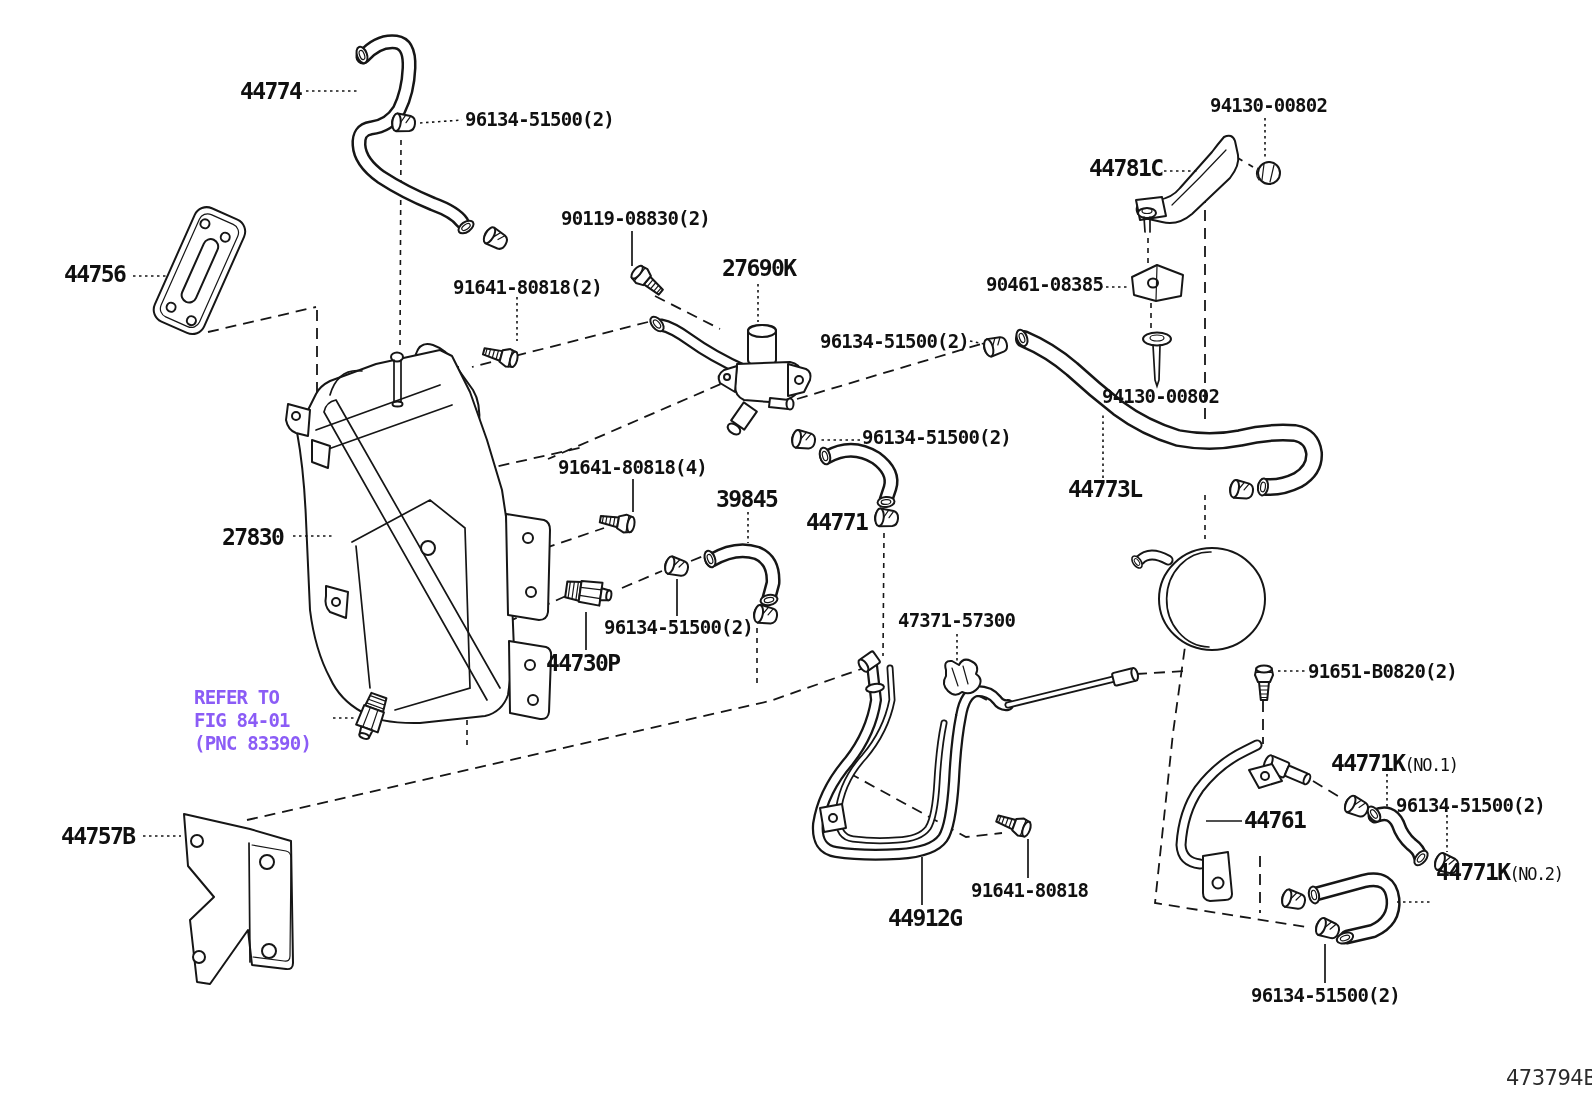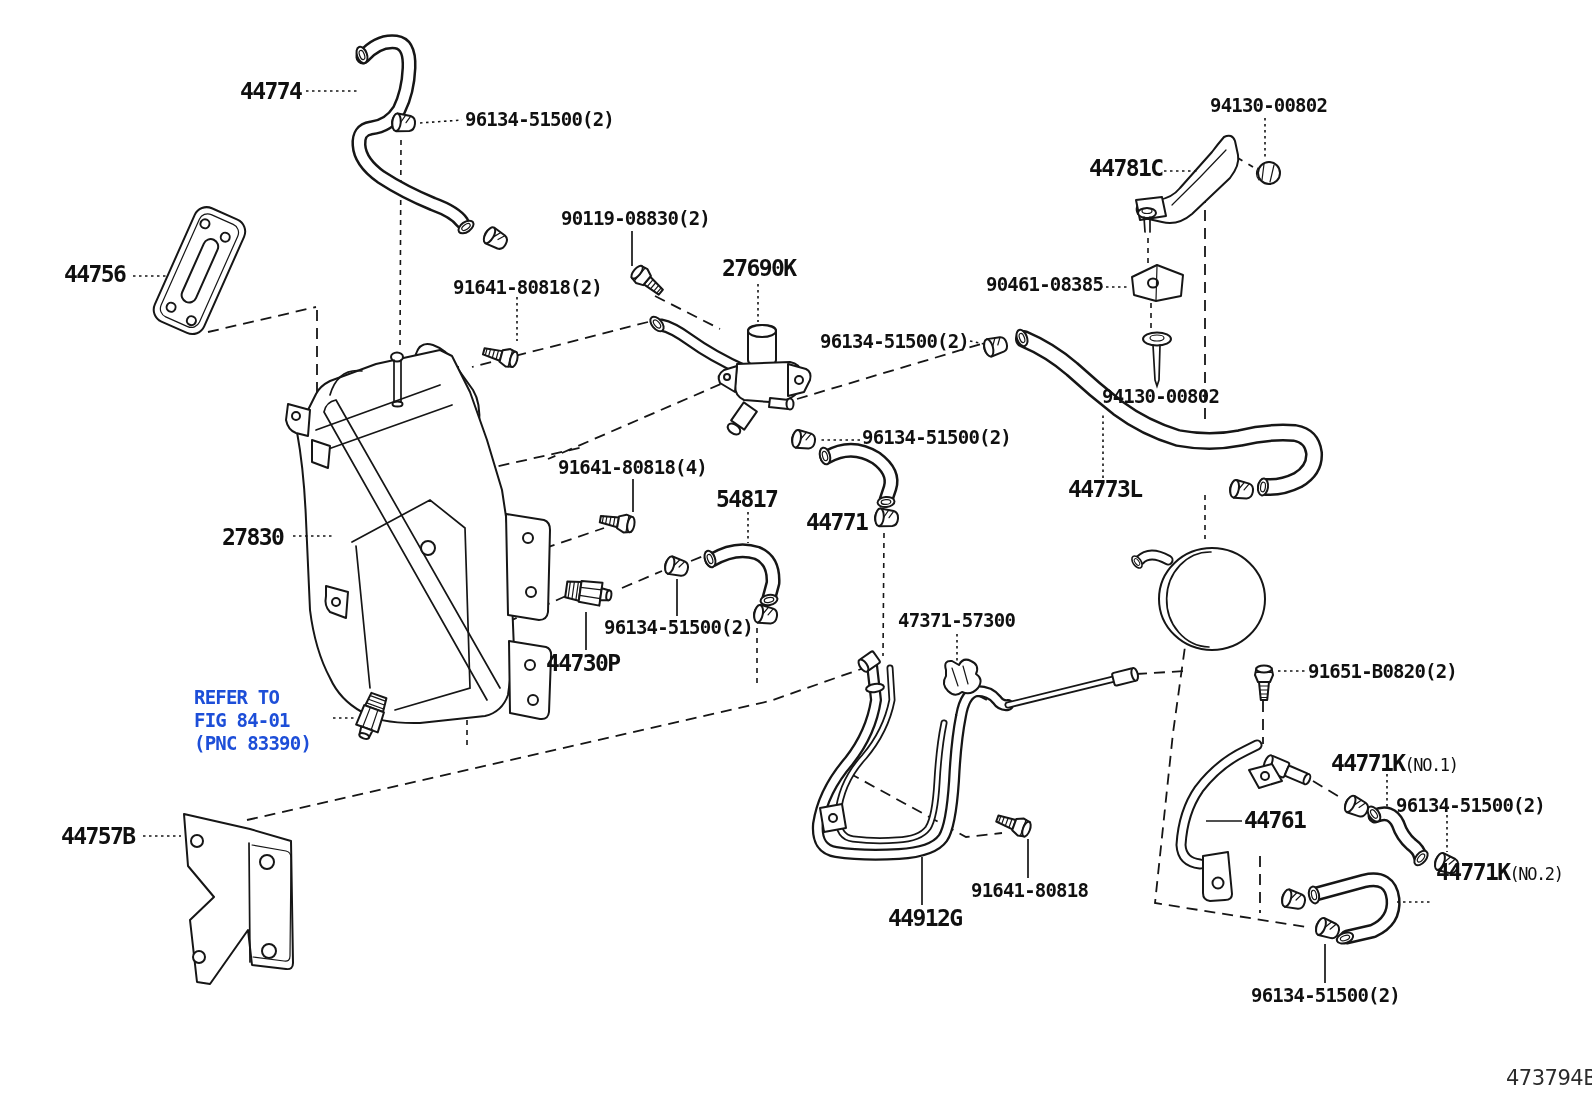--- a/index.html
+++ b/index.html
@@ -4,21 +4,21 @@
 <style>
   html,body{margin:0;padding:0;background:#fff;}
   .canvas{position:relative;width:1592px;height:1099px;background:#fff;overflow:hidden;
           font-family:"DejaVu Sans Mono",monospace;}
   svg{position:absolute;left:0;top:0;}
   .lbl{position:absolute;font-family:"DejaVu Sans Mono",monospace;font-weight:700;
        font-size:19px;letter-spacing:-0.8px;color:#101010;white-space:nowrap;line-height:1.05;}
   .lg{font-size:23px;letter-spacing:-1.6px;}
   .sfx{font-size:17px;font-weight:500;letter-spacing:-1.4px;}
   .note{position:absolute;font-family:"DejaVu Sans Mono",monospace;font-weight:700;
-        font-size:19px;letter-spacing:-0.8px;color:#1d4ed8;line-height:23px;white-space:nowrap;}
+        font-size:19px;letter-spacing:-0.8px;color:#8b5cf6;line-height:23px;white-space:nowrap;}
   .figcode{position:absolute;font-family:"DejaVu Sans",sans-serif;font-size:21px;
            letter-spacing:-0.5px;color:#2b2b2b;}
   
   .w{fill:#ffffff;stroke:#161616;stroke-width:2;stroke-linejoin:round;}
   .s{fill:none;stroke:#161616;stroke-width:1.7;stroke-linecap:round;}
   .s2{fill:none;stroke:#161616;stroke-width:1.2;stroke-linecap:round;}
   .tube-o{fill:none;stroke:#161616;stroke-linecap:round;stroke-linejoin:round;}
   .tube-i{fill:none;stroke:#ffffff;stroke-linecap:round;stroke-linejoin:round;}
   .ldr{fill:none;stroke:#161616;stroke-width:1.6;stroke-dasharray:2.5 3.5;}
   .lsolid{fill:none;stroke:#161616;stroke-width:1.7;}
@@ -324,21 +324,21 @@
   <div class="lbl lg" style="left:722px;top:256px">27690K</div>
   <div class="lbl" style="left:1210px;top:96px">94130-00802</div>
   <div class="lbl lg" style="left:1089px;top:156px">44781C</div>
   <div class="lbl" style="left:986px;top:275px">90461-08385</div>
   <div class="lbl" style="left:820px;top:332px">96134-51500(2)</div>
   <div class="lbl" style="left:1102px;top:387px">94130-00802</div>
   <div class="lbl" style="left:453px;top:278px">91641-80818(2)</div>
   <div class="lbl lg" style="left:64px;top:262px">44756</div>
   <div class="lbl" style="left:862px;top:428px">96134-51500(2)</div>
   <div class="lbl" style="left:558px;top:458px">91641-80818(4)</div>
-  <div class="lbl lg" style="left:716px;top:487px">54817</div>
+  <div class="lbl lg" style="left:716px;top:487px">39845</div>
   <div class="lbl lg" style="left:806px;top:510px">44771</div>
   <div class="lbl lg" style="left:1068px;top:477px">44773L</div>
   <div class="lbl lg" style="left:222px;top:525px">27830</div>
   <div class="lbl" style="left:604px;top:618px">96134-51500(2)</div>
   <div class="lbl lg" style="left:546px;top:651px">44730P</div>
   <div class="lbl lg" style="left:61px;top:824px">44757B</div>
   <div class="lbl" style="left:898px;top:611px">47371-57300</div>
   <div class="lbl" style="left:971px;top:881px">91641-80818</div>
   <div class="lbl lg" style="left:888px;top:906px">44912G</div>
   <div class="lbl" style="left:1308px;top:662px">91651-B0820(2)</div>

